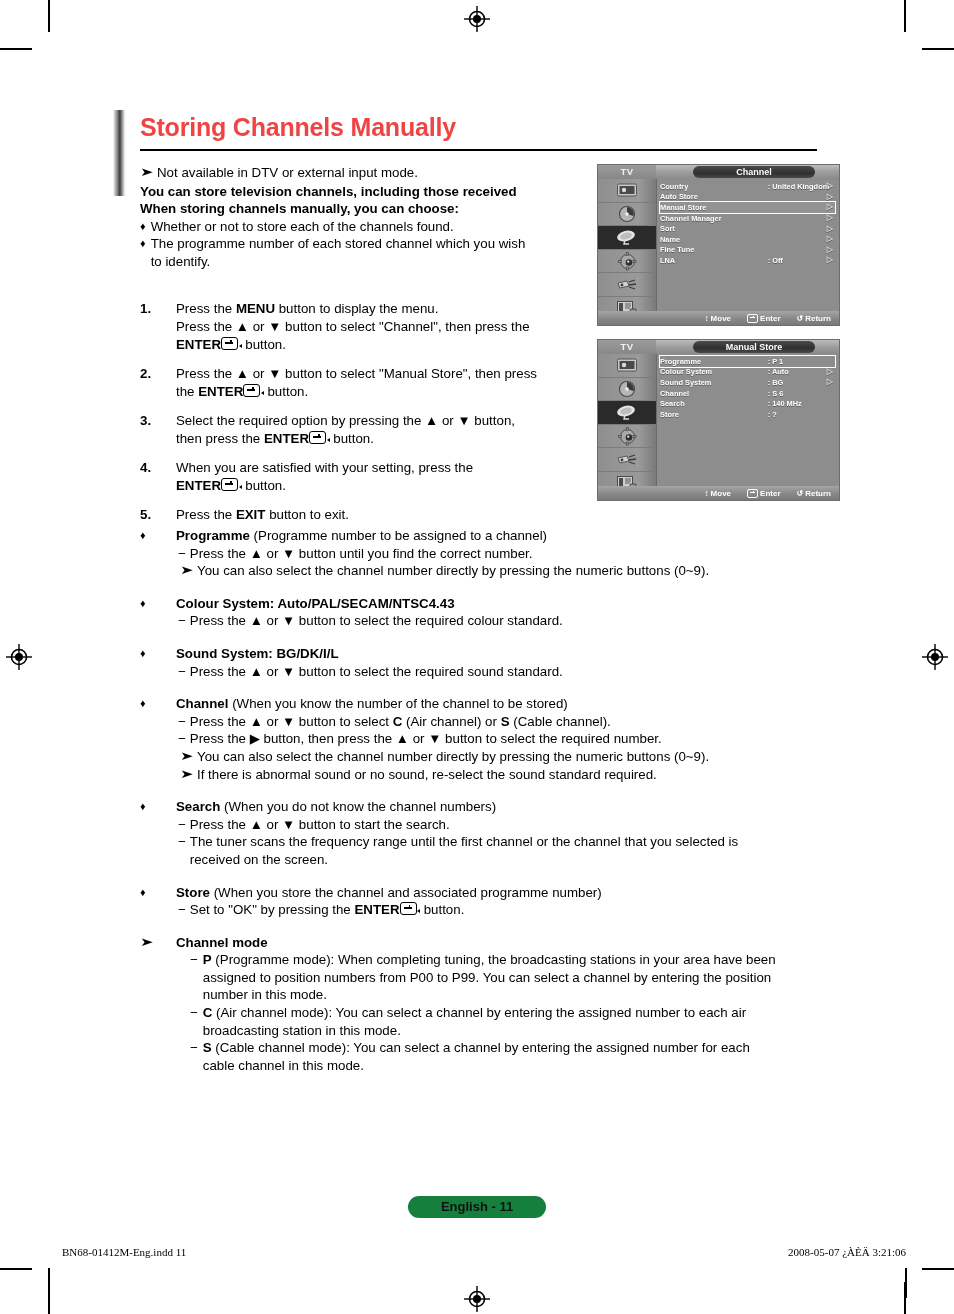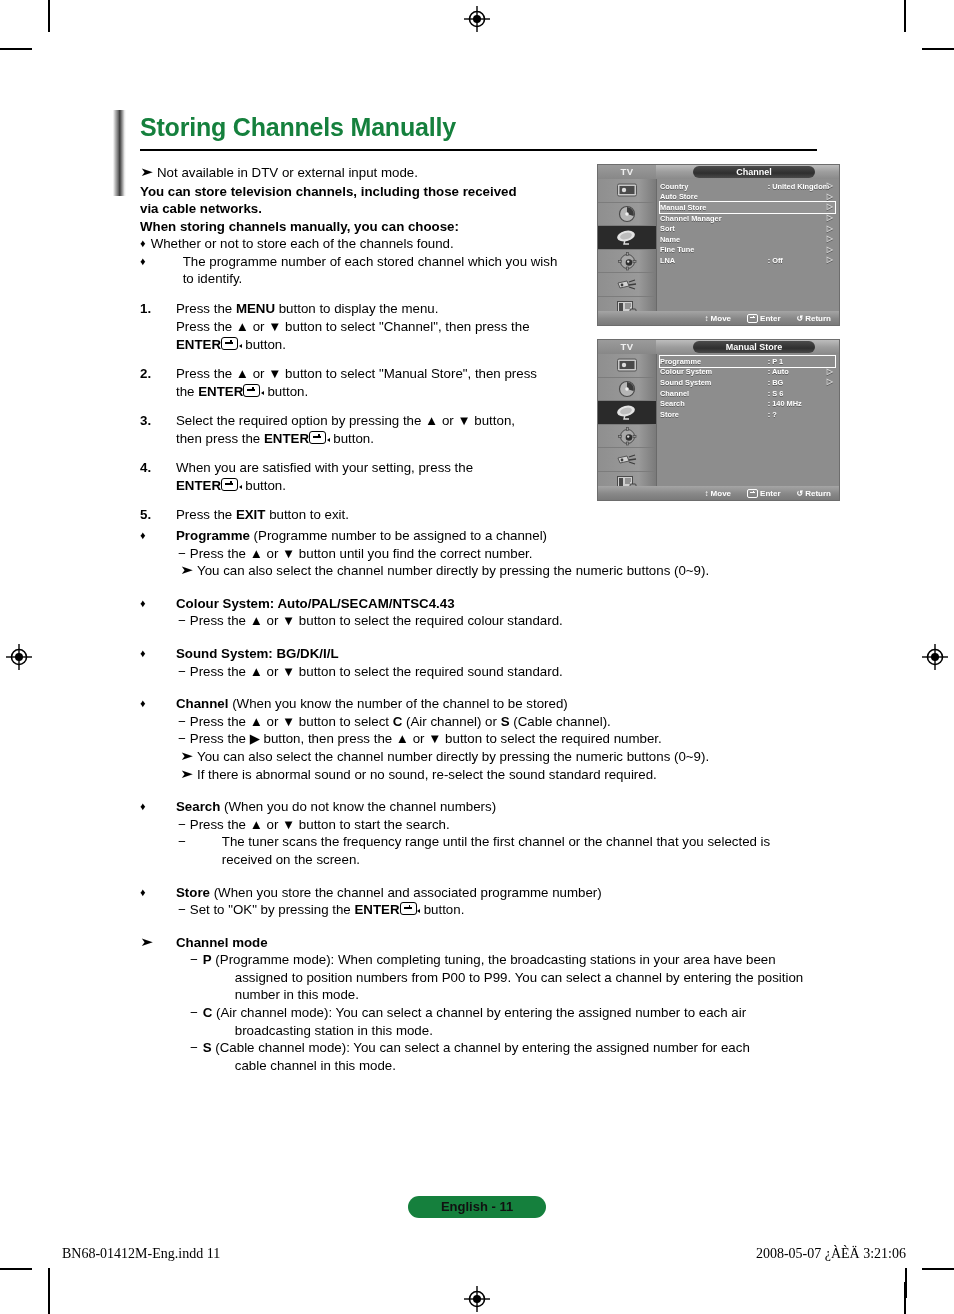--- a/index.html
+++ b/index.html
@@ -52,21 +52,21 @@
        #fdfdfd 0%, #b9b9b9 18%, #6e6e6e 40%,
        #3a3a3a 52%, #9a9a9a 72%, #e8e8e8 88%, #ffffff 100%);
   }
 
   .page-title {
     position: absolute;
     left: 140px; top: 113px;
     font-size: 25px;
     font-weight: bold;
     letter-spacing: -0.2px;
-    color: #15803d;
+    color: #ef4444;
   }
 
   .title-rule {
     position: absolute;
     left: 140px; top: 149px;
     width: 677px; height: 2px;
     background: #000;
   }
 
   
@@ -151,21 +151,21 @@
   .sub-note-g {
     flex: 0 0 auto;
     transform: scaleX(1.35);
     transform-origin: left center;
     display: inline-block;
     width: 11px;
     font-size: 12px;
   }
   .sub-sub { padding-left: 14px; display: flex; gap: 5px; }
   .sub-sub-dash { flex: 0 0 auto; }
-  .hang { display: block; margin-left: 32px; }
+  .hang { display: block; }
 
   
   .enterkey {
     display: inline-block;
     width: 15px; height: 11px;
     border: 1.6px solid #000;
     border-radius: 3px;
     position: relative;
     vertical-align: -1px;
     margin: 0 1px 0 0;
@@ -346,21 +346,21 @@
     line-height: 22px;
     font-size: 13px;
     font-weight: bold;
     color: #111;
   }
 
   
   .printline {
     position: absolute;
     top: 1246px;
-    font-size: 14px;
+    font-size: 11px;
     font-family: "Liberation Serif", serif;
     color: #000;
   }
   .printline.left  { left: 62px; }
   .printline.right { right: 48px; }
   .print-rule-left {
     position: absolute;
     left: 48px; top: 1268px;
     width: 1.5px; height: 30px;
     background: #000;
@@ -422,21 +422,20 @@
   <div class="title-bar-accent"></div>
   <div class="page-title">Storing Channels Manually</div>
   <div class="title-rule"></div>
 
   <div class="body-col">
     <div class="note-line">
       <span class="note-glyph">➤</span>
       <span>Not available in DTV or external input mode.</span>
     </div>
     <div class="strong-para">You can store television channels, including those received</div>
-    <div class="strong-para">via cable networks.</div>
     <div class="strong-para">When storing channels manually, you can choose:</div>
     <div class="diamond-line">
       <span class="diamond">♦</span>
       <span>Whether or not to store each of the channels found.</span>
     </div>
     <div class="diamond-line">
       <span class="diamond">♦</span>
       <span>
         <span class="hang">The programme number of each stored channel which you wish</span>
         <span class="hang">to identify.</span>

